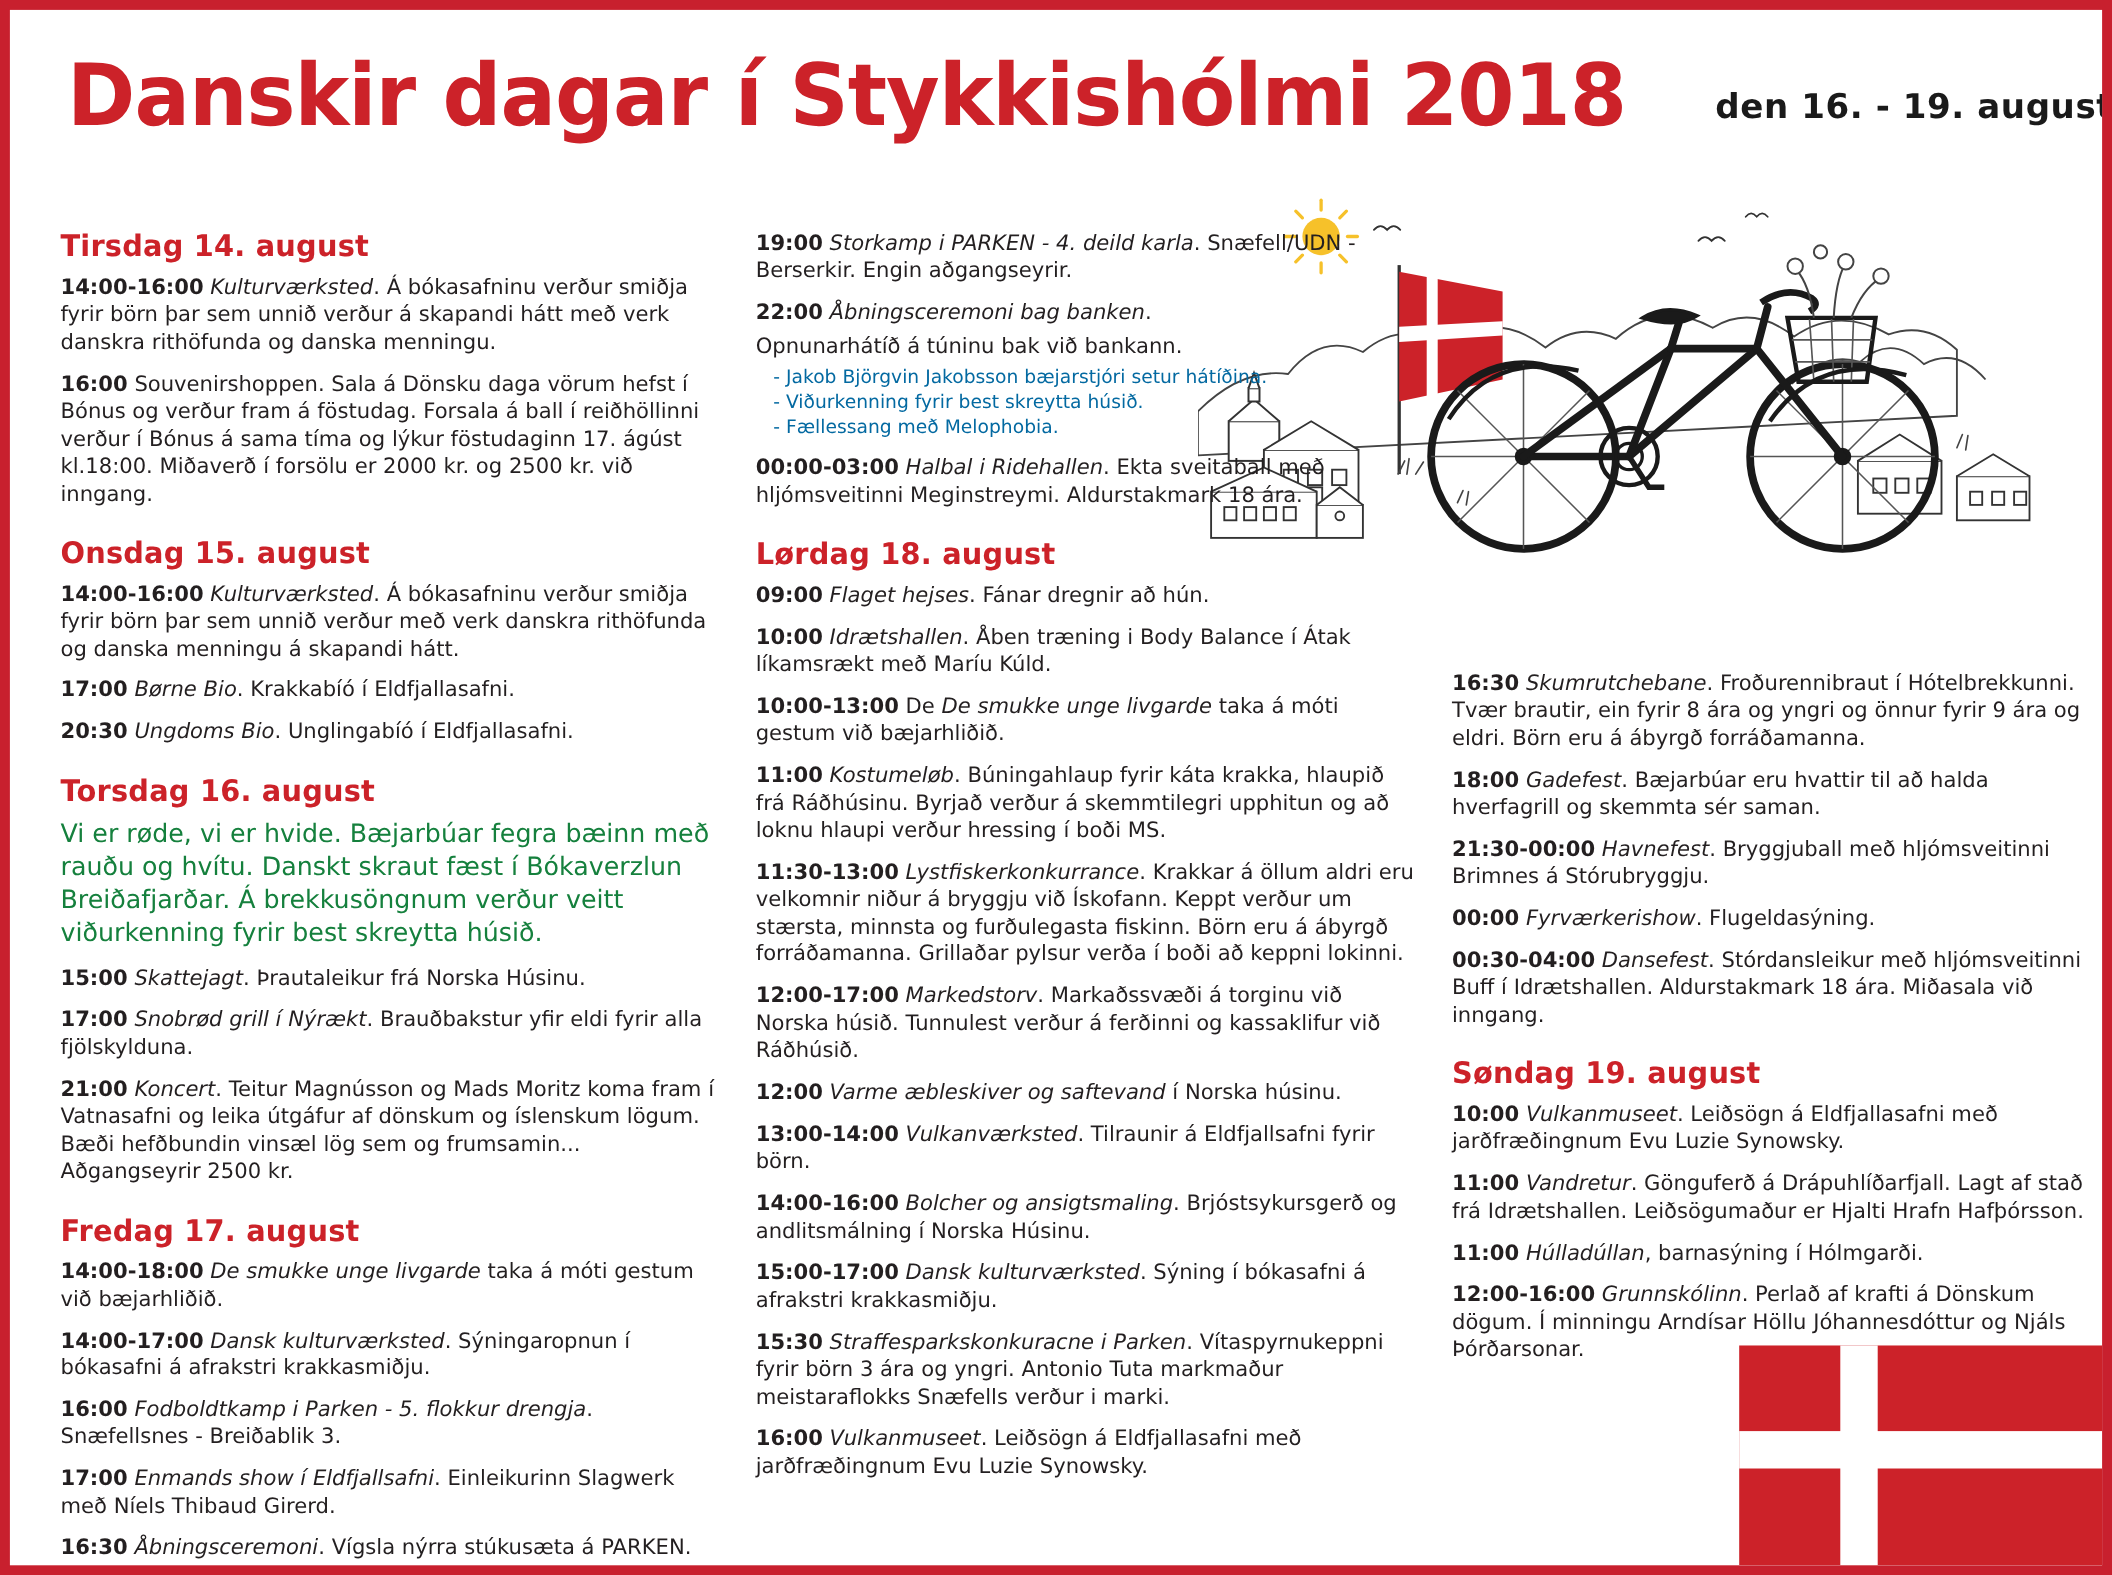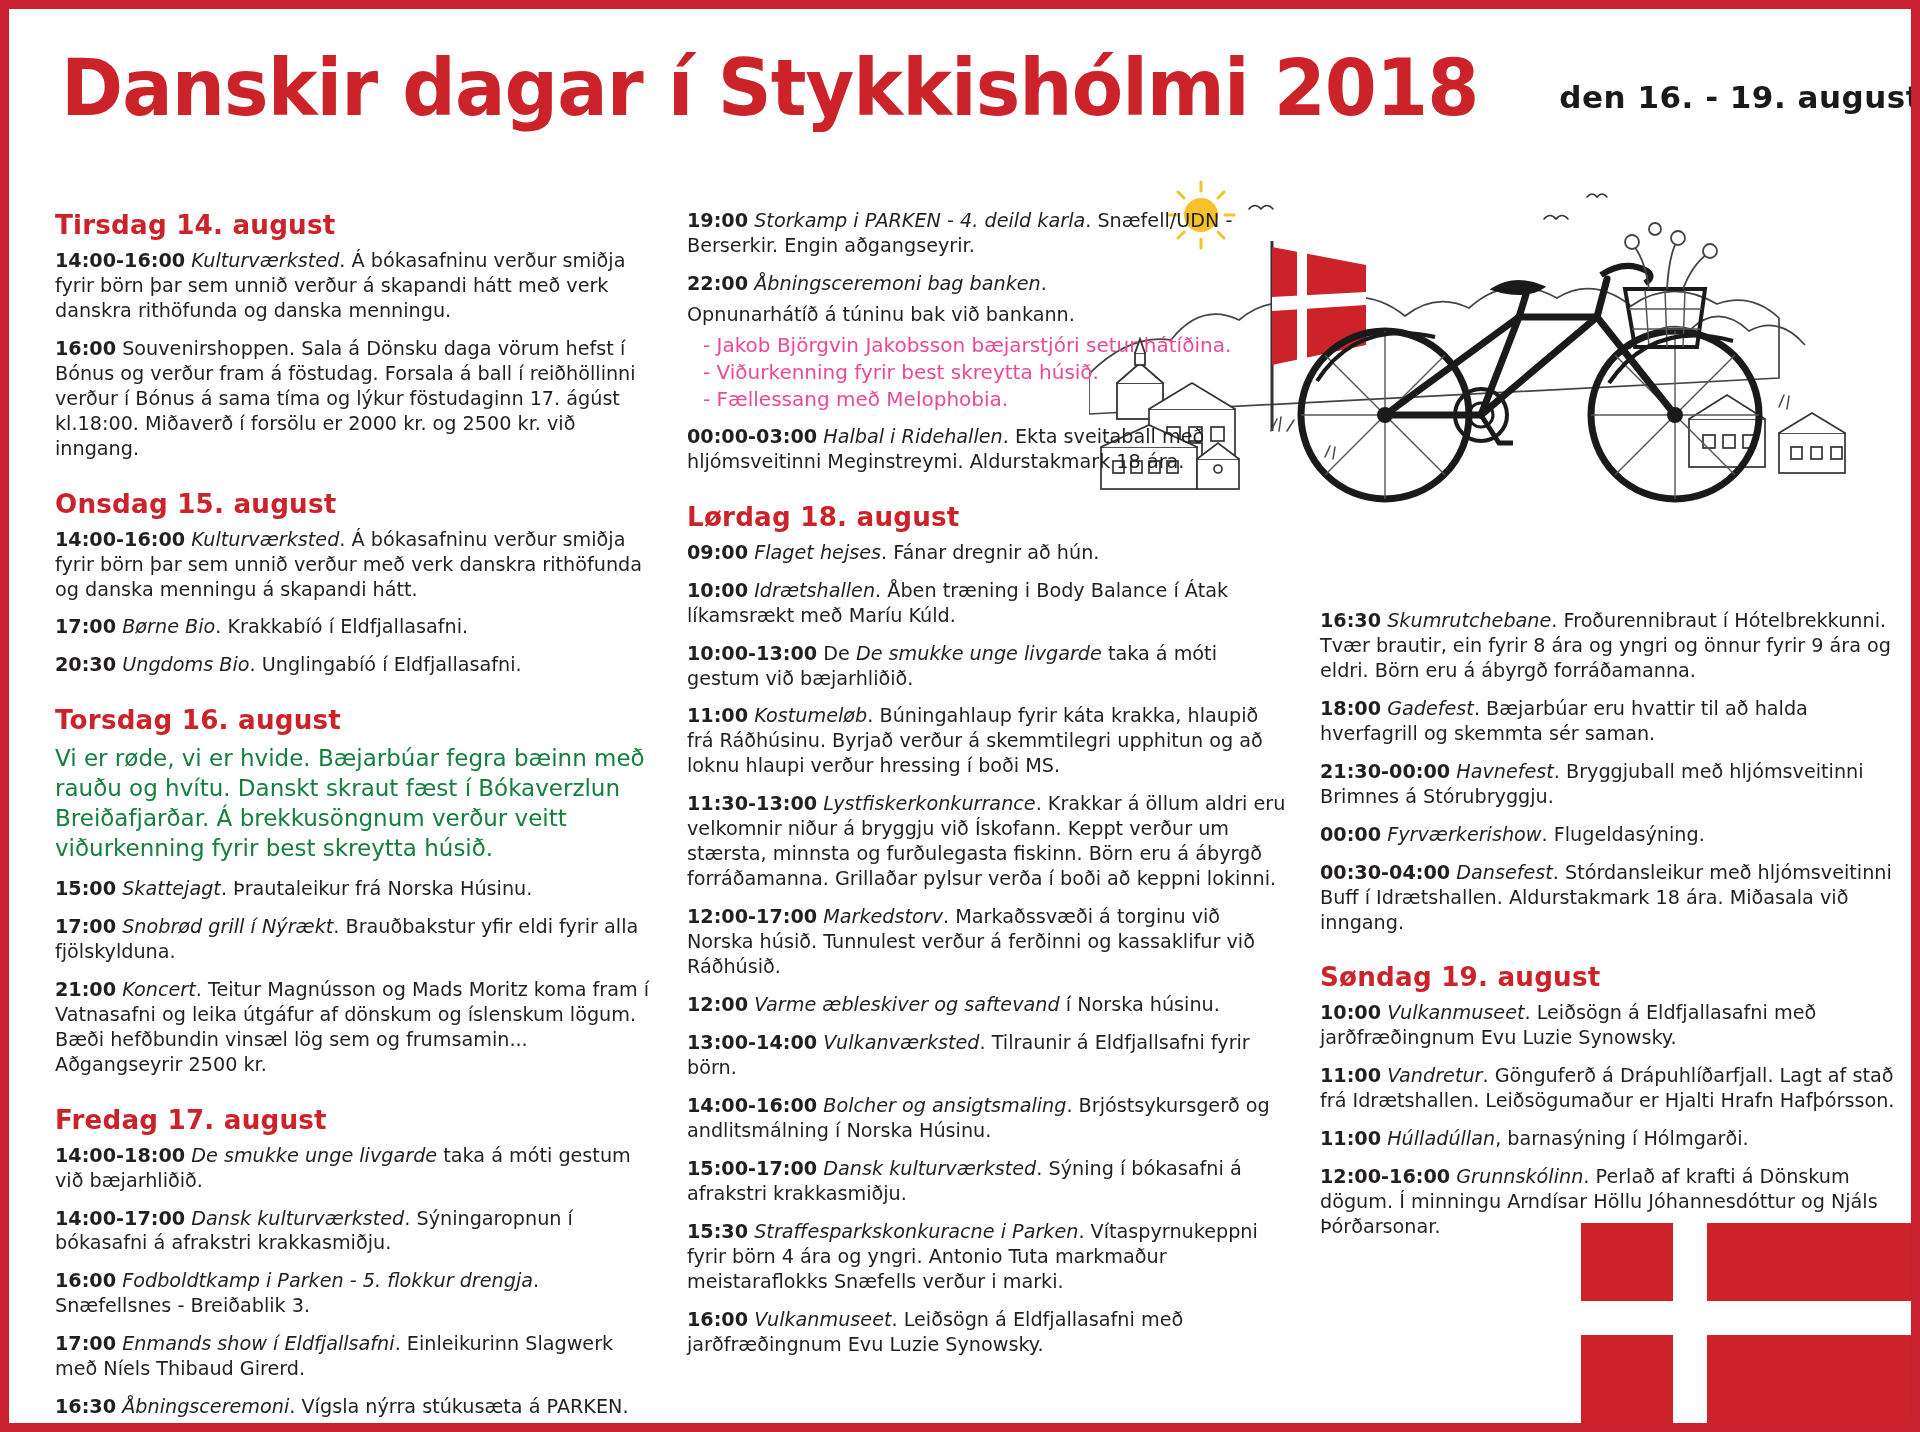--- a/index.html
+++ b/index.html
@@ -88,23 +88,23 @@
     color: #231f20;
     margin: 0 0 13px 0;
     text-align: left;
   }
   .entry .t { font-weight: 700; }
   .entry .it { font-style: italic; }
   .bullets {
     margin: -8px 0 13px 0;
     padding: 0;
     list-style: none;
-    font-size: 20px;
+    font-size: 17px;
     line-height: 1.30;
-    color: #ec4899;
+    color: #0369a1;
   }
   .bullets li {
     padding-left: 30px;
     text-indent: -14px;
     margin-bottom: 1px;
   }
   .lead-line {
     font-size: 23px;
     line-height: 1.30;
     color: #15803d;
@@ -425,21 +425,21 @@
       <p class="entry">
         <span class="t">14:00-16:00</span>
         <span class="it">Bolcher og ansigtsmaling</span><span>. Brjóstsykursgerð og andlitsmálning í Norska Húsinu.</span>
       </p>
       <p class="entry">
         <span class="t">15:00-17:00</span>
         <span class="it">Dansk kulturværksted</span><span>. Sýning í bókasafni á afrakstri krakkasmiðju.</span>
       </p>
       <p class="entry">
         <span class="t">15:30</span>
-        <span class="it">Straffesparkskonkuracne i Parken</span><span>. Vítaspyrnukeppni fyrir börn 4 ára og yngri. Antonio Tuta markmaður meistaraflokks Snæfells verður i marki.</span>
+        <span class="it">Straffesparkskonkuracne i Parken</span><span>. Vítaspyrnukeppni fyrir börn 3 ára og yngri. Antonio Tuta markmaður meistaraflokks Snæfells verður i marki.</span>
       </p>
       <p class="entry">
         <span class="t">16:00</span>
         <span class="it">Vulkanmuseet</span><span>. Leiðsögn á Eldfjallasafni með jarðfræðingnum Evu Luzie Synowsky.</span>
       </p>
     </div>
 
     <div class="col col-3">
       <div class="col-3-inner" style="padding-top:400px">
         <p class="entry">

